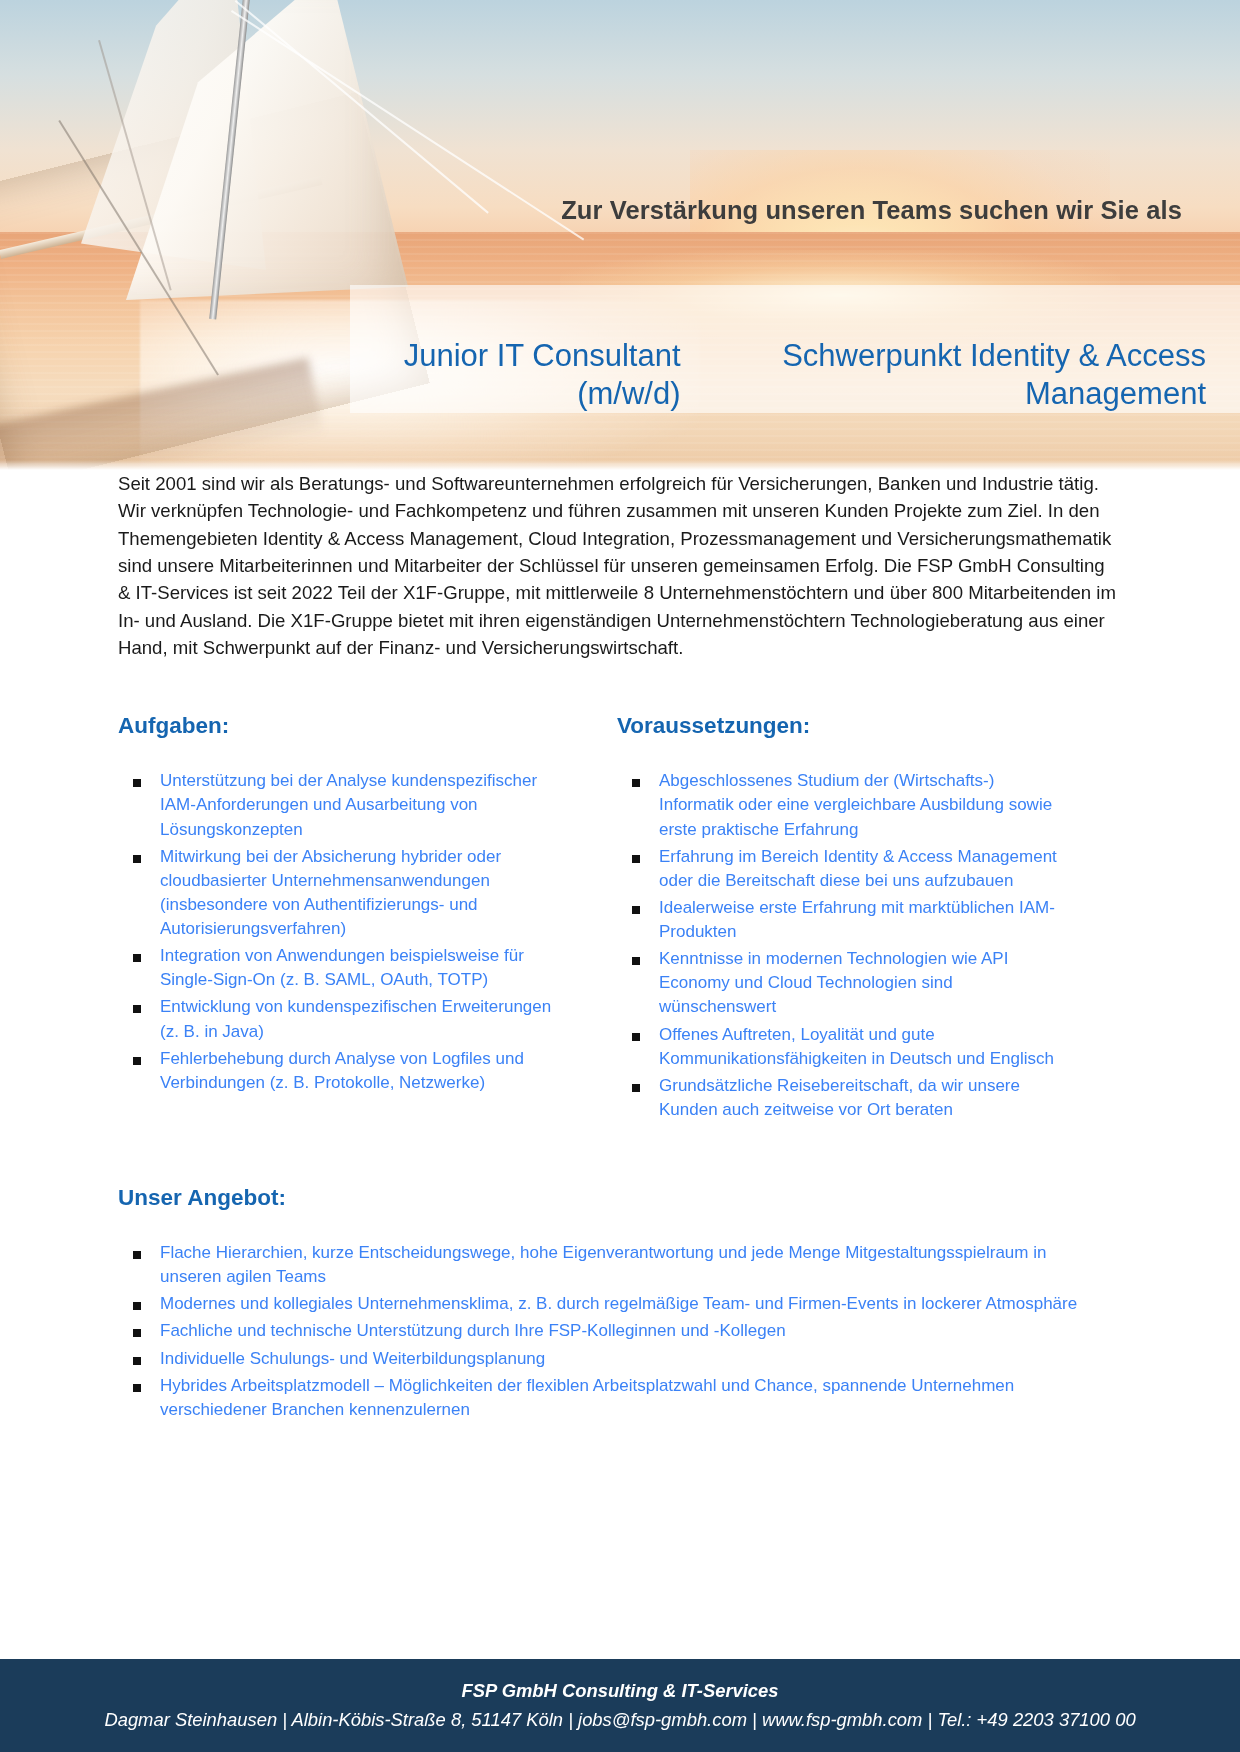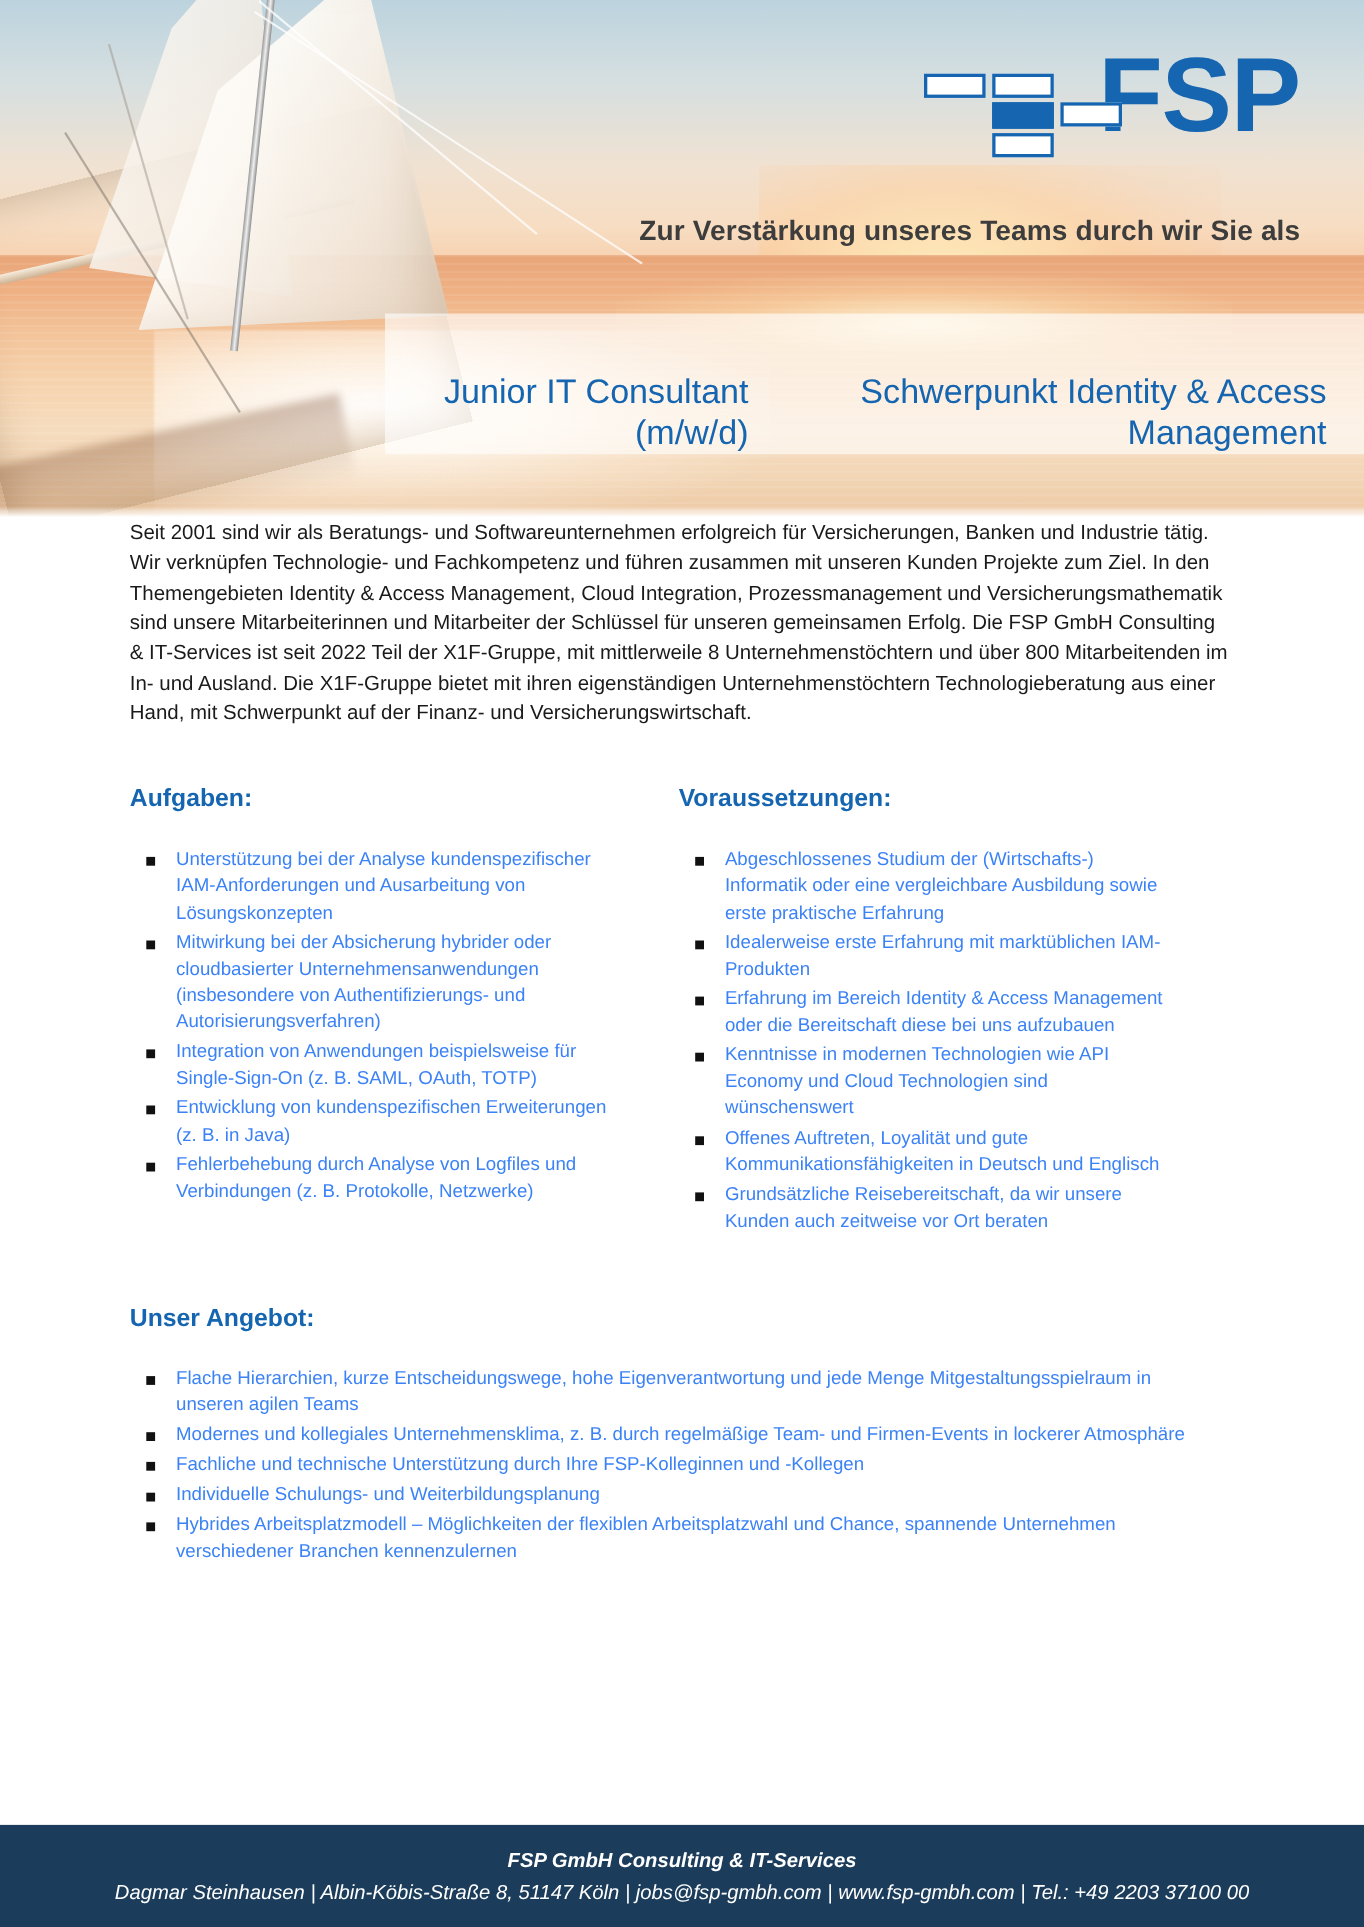--- a/index.html
+++ b/index.html
@@ -300,32 +300,22 @@
   <div class="hull-shadow"></div>
   <div class="deck-rail"></div>
   <div class="sail2"></div>
   <div class="sail"></div>
   <div class="mast"></div>
   <div class="rig r1"></div>
   <div class="rig r2"></div>
   <div class="rig r3"></div>
   <div class="rig r4"></div>
 
-  <div class="logo">
-    <div class="logo-mark">
-      <i class="lm-left"></i>
-      <i class="lm-top"></i>
-      <i class="lm-mid"></i>
-      <i class="lm-right"></i>
-      <i class="lm-bottom"></i>
-    </div>
-    <div class="logo-word">FSP</div>
-  </div>
-
-  <div class="hero-tagline">Zur Verstärkung unseres Teams durch wir Sie als</div>
+
+  <div class="hero-tagline">Zur Verstärkung unseren Teams suchen wir Sie als</div>
 
   <div class="title-banner">
     <div class="title-line">Junior IT Consultant (m/w/d)</div>
     <div class="title-line">Schwerpunkt Identity &amp; Access Management</div>
   </div>
 
   <div class="hero-fade-bottom"></div>
 </div>
 
 <div class="page">
@@ -340,22 +330,22 @@
           <li>Mitwirkung bei der Absicherung hybrider oder cloudbasierter Unternehmensanwendungen (insbesondere von Authentifizierungs- und Autorisierungsverfahren)</li>
           <li>Integration von Anwendungen beispielsweise für Single-Sign-On (z. B. SAML, OAuth, TOTP)</li>
           <li>Entwicklung von kundenspezifischen Erweiterungen (z. B. in Java)</li>
           <li>Fehlerbehebung durch Analyse von Logfiles und Verbindungen (z. B. Protokolle, Netzwerke)</li>
         </ul>
     </div>
     <div class="col">
       <h2 class="sec">Voraussetzungen:</h2>
       <ul class="blist">
           <li>Abgeschlossenes Studium der (Wirtschafts-) Informatik oder eine vergleichbare Ausbildung sowie erste praktische Erfahrung</li>
+          <li>Erfahrung im Bereich Identity &amp; Access Management oder die Bereitschaft diese bei uns aufzubauen</li>
           <li>Idealerweise erste Erfahrung mit marktüblichen IAM-Produkten</li>
-          <li>Erfahrung im Bereich Identity &amp; Access Management oder die Bereitschaft diese bei uns aufzubauen</li>
           <li>Kenntnisse in modernen Technologien wie API Economy und Cloud Technologien sind wünschenswert</li>
           <li>Offenes Auftreten, Loyalität und gute Kommunikationsfähigkeiten in Deutsch und Englisch</li>
           <li>Grundsätzliche Reisebereitschaft, da wir unsere Kunden auch zeitweise vor Ort beraten</li>
         </ul>
     </div>
   </div>
 
   <div class="offer-wrap">
     <h2 class="sec">Unser Angebot:</h2>
     <ul class="blist">

